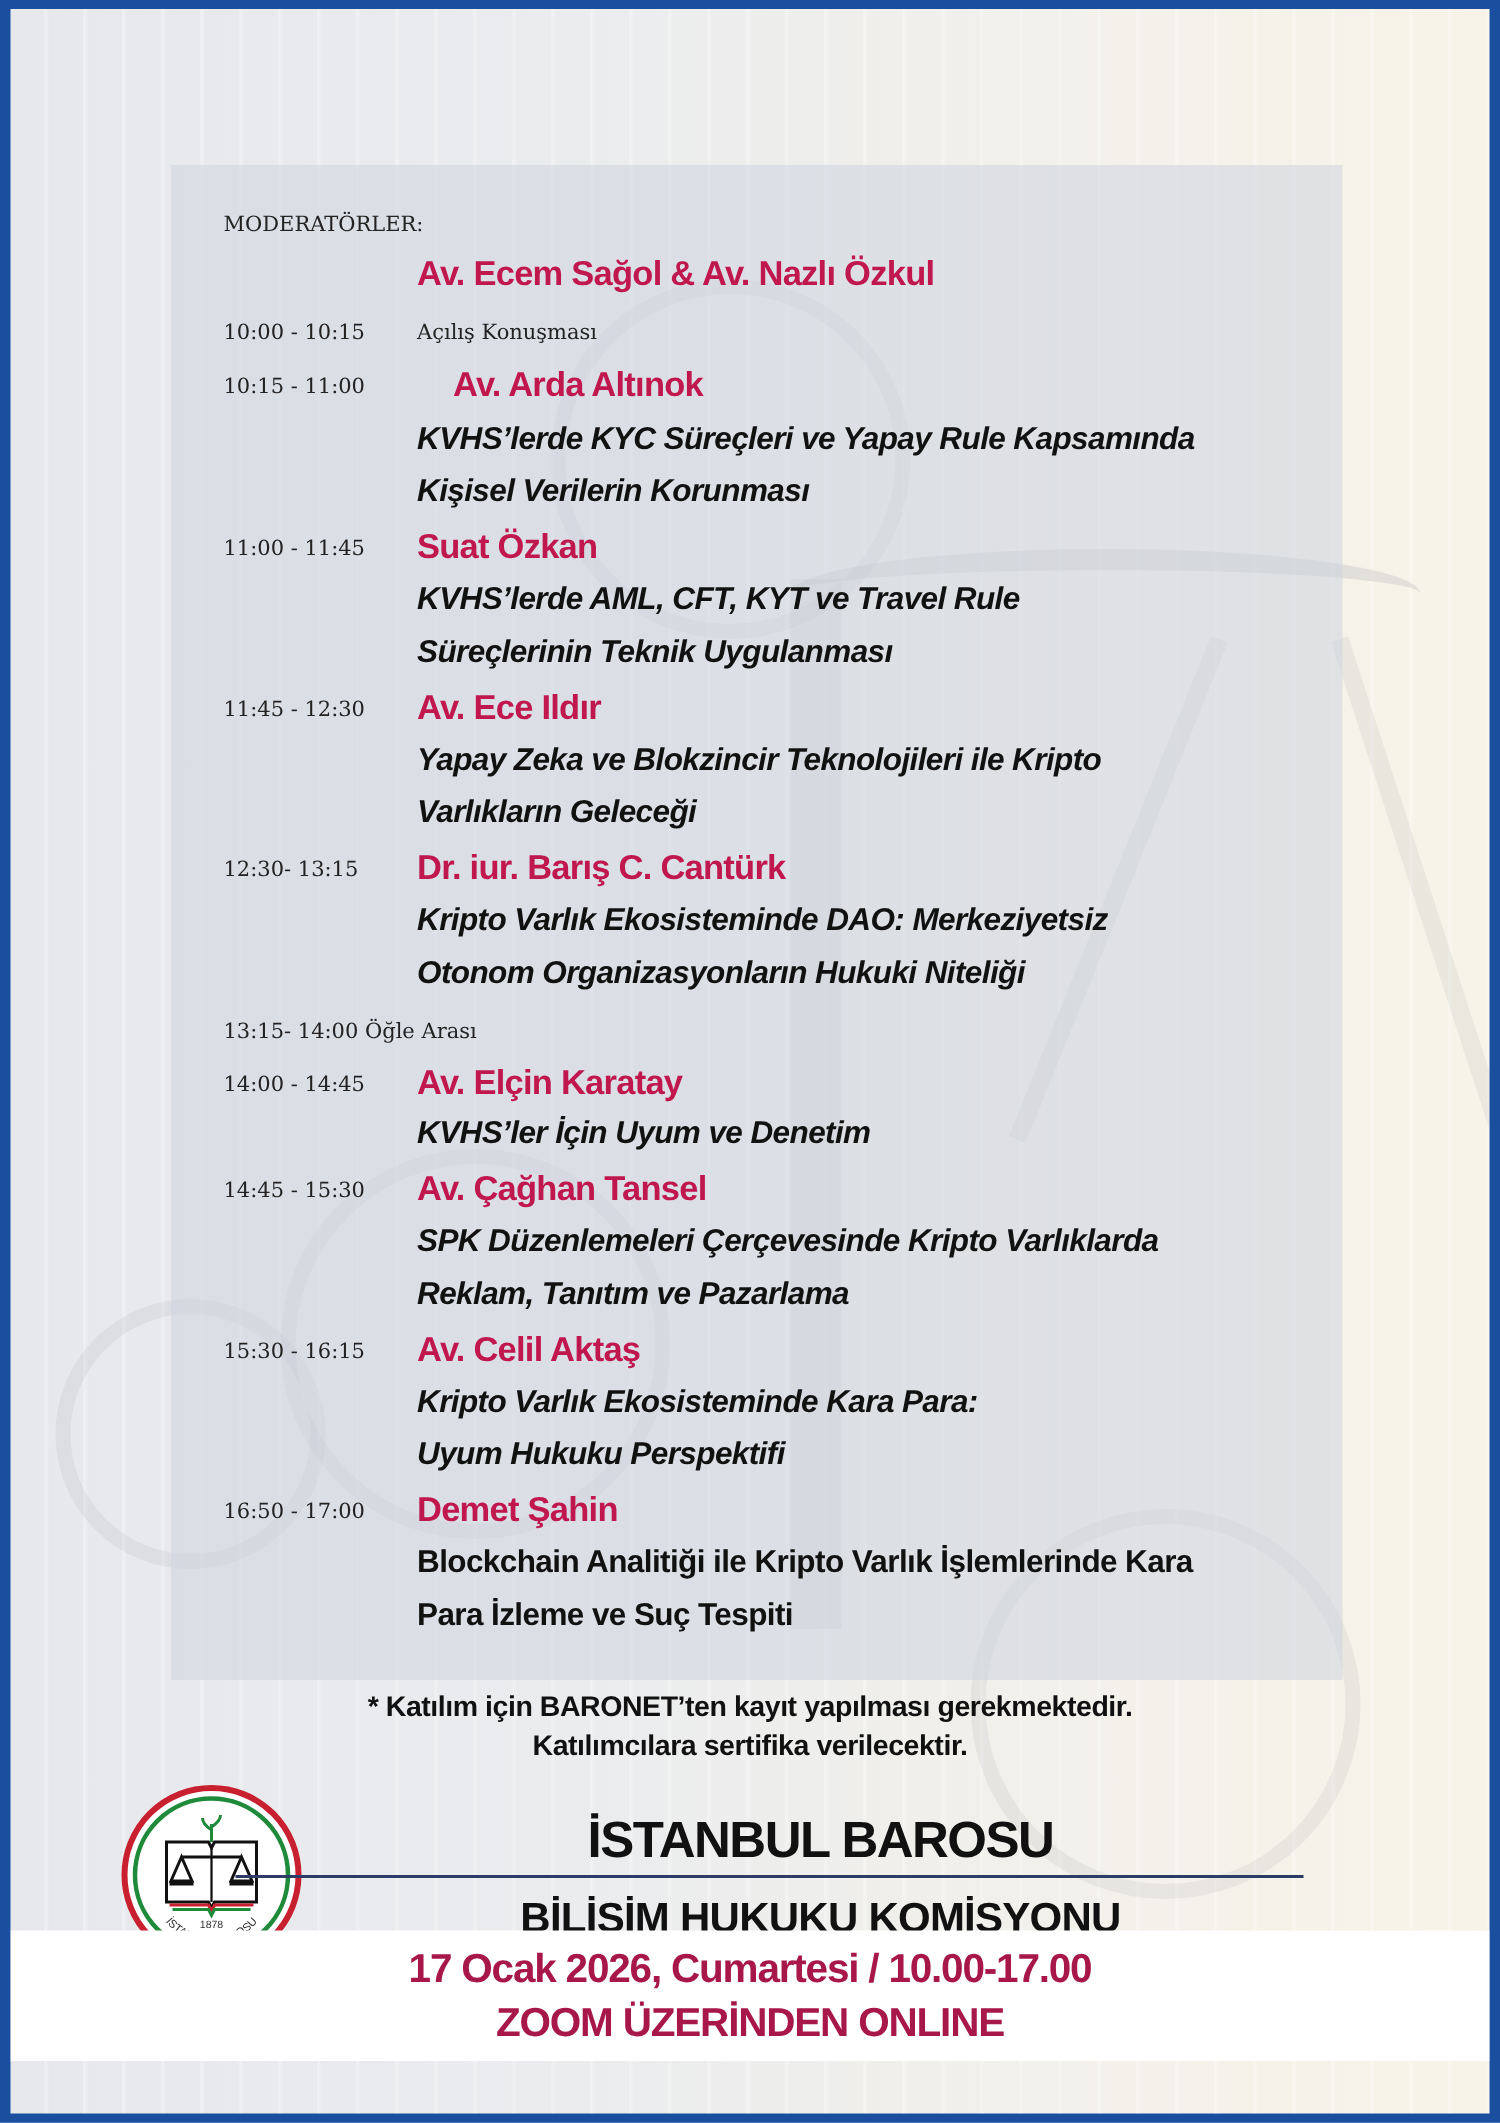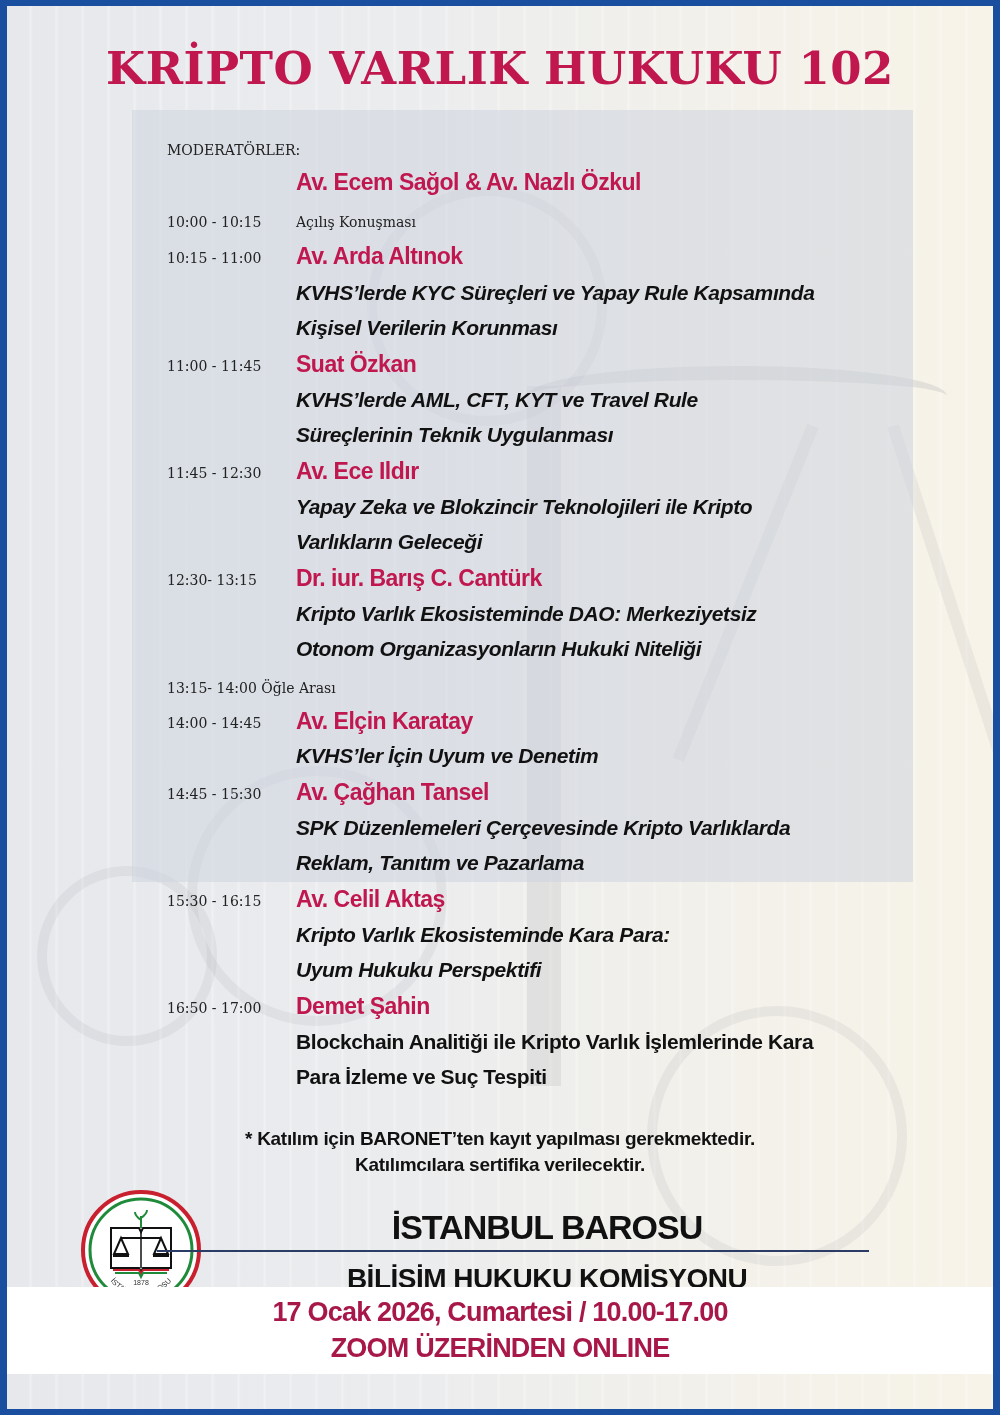--- a/index.html
+++ b/index.html
@@ -48,21 +48,21 @@
     .title {
       position: absolute; top: 36px; left: 0; width: 986px;
       text-align: center;
       font-family: "DejaVu Serif", serif;
       font-weight: bold;
       font-size: 45px;
       color: #c0174f;
       letter-spacing: 0.5px;
     }
     .panel {
-      position: absolute; left: 125px; top: 104px; width: 781px; height: 772px;
+      position: absolute; left: 107px; top: 104px; width: 781px; height: 1010px;
       background: rgba(205,212,222,0.55);
     }
     .label-mod {
       position: absolute; left: 35px; top: 32px;
       font-family: "DejaVu Serif", serif; font-size: 14px; color: #222;
     }
     .time {
       position: absolute; left: 35px;
       font-family: "DejaVu Serif", serif; font-size: 14px; color: #222;
       white-space: nowrap;
@@ -124,31 +124,30 @@
   <div class="stripes"></div>
   <div class="deco-circle" style="left:180px;top:760px;width:260px;height:260px;"></div>
   <div class="deco-circle" style="left:30px;top:860px;width:180px;height:180px;"></div>
   <div class="deco-circle" style="left:640px;top:1000px;width:260px;height:260px;"></div>
   <div class="deco-circle" style="left:360px;top:180px;width:240px;height:240px;"></div>
   <div class="deco-scale-beam"></div>
   <div class="deco-scale-pole"></div>
   <div class="deco-chain-l"></div>
   <div class="deco-chain-r"></div>
 
-  <h1 class="title">KRİPTO VARLIK HUKUKU 102</h1>
 
   <div class="panel">
     <div class="label-mod">MODERATÖRLER:</div>
     <div class="speaker" style="top:59px;">Av. Ecem Sağol &amp; Av. Nazlı Özkul</div>
 
     <div class="time" style="top:104px;">10:00 - 10:15</div>
     <div class="plain" style="top:104px;">Açılış Konuşması</div>
 
     <div class="time" style="top:140px;">10:15 - 11:00</div>
-    <div class="speaker" style="top:133px;">Av. Arda Altınok</div>
+    <div class="speaker" style="top:133px;margin-left:24px;">Av. Arda Altınok</div>
     <div class="topic" style="top:171px;">KVHS’lerde KYC Süreçleri ve Yapay Rule Kapsamında</div>
     <div class="topic" style="top:206px;">Kişisel Verilerin Korunması</div>
 
     <div class="time" style="top:248px;">11:00 - 11:45</div>
     <div class="speaker" style="top:241px;">Suat Özkan</div>
     <div class="topic" style="top:278px;">KVHS’lerde AML, CFT, KYT ve Travel Rule</div>
     <div class="topic" style="top:313px;">Süreçlerinin Teknik Uygulanması</div>
 
     <div class="time" style="top:355px;">11:45 - 12:30</div>
     <div class="speaker" style="top:348px;">Av. Ece Ildır</div>

